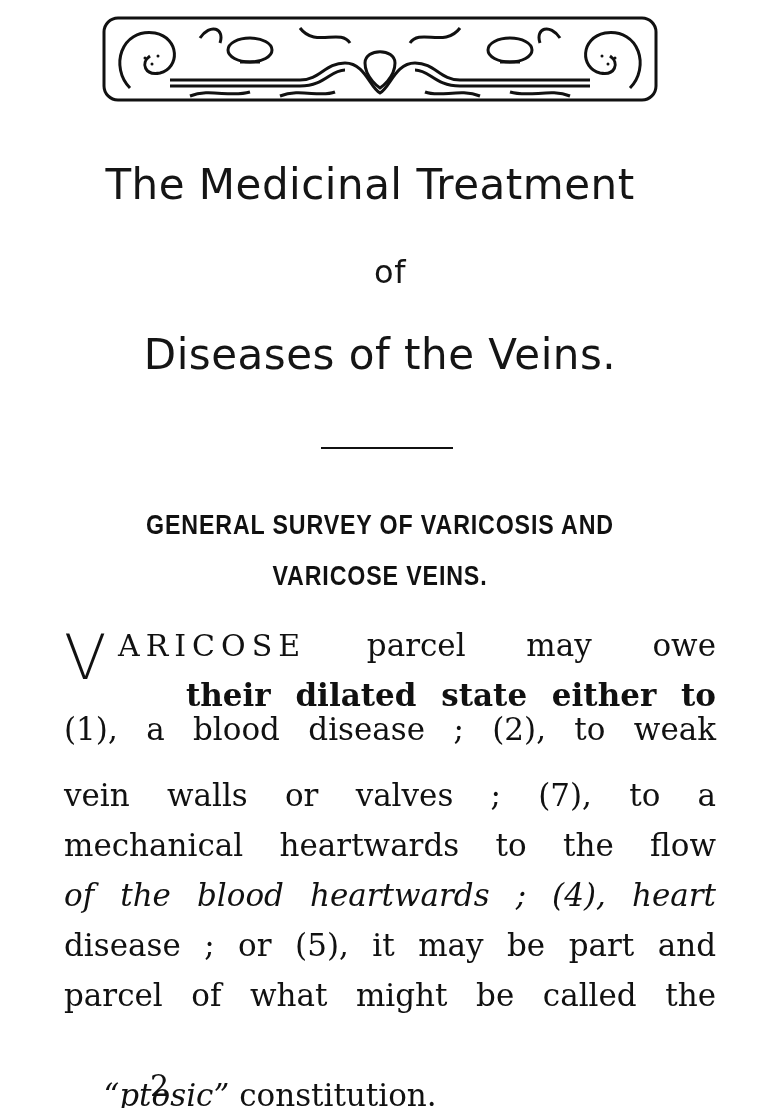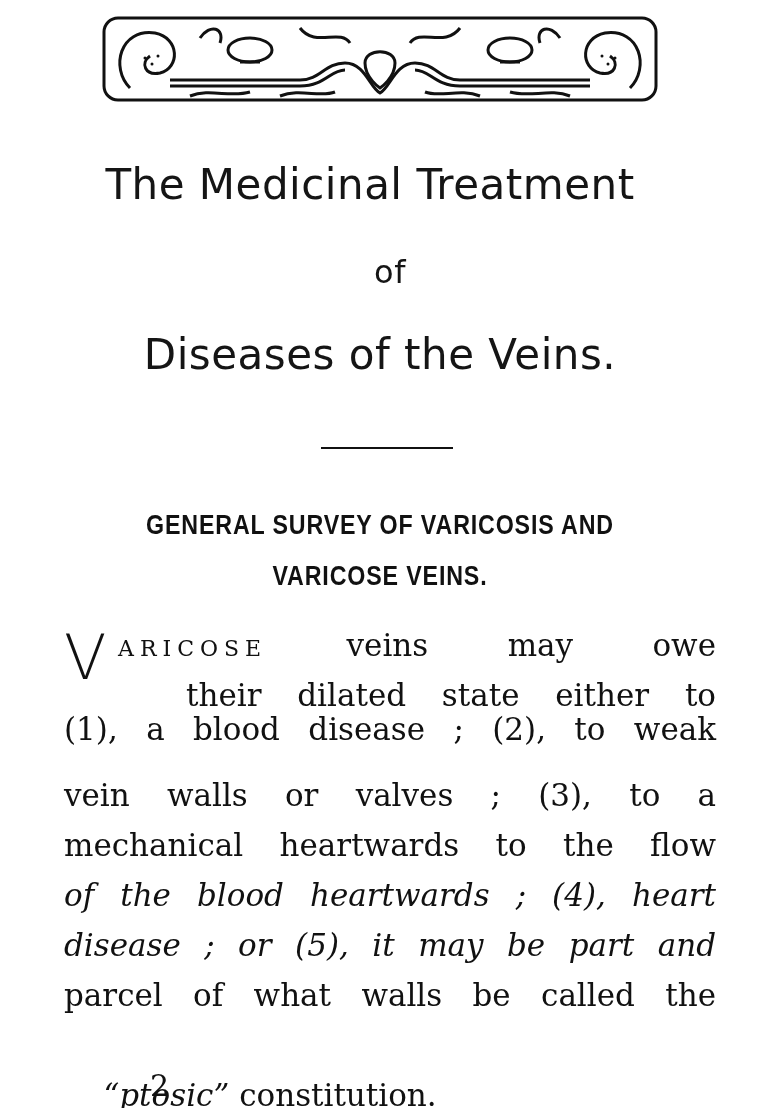--- a/index.html
+++ b/index.html
@@ -14,21 +14,21 @@
     .heading { position:absolute; left:0; width:780px; text-align:center;
       font-family:"Liberation Sans", sans-serif; font-weight:bold; font-size:27px;
       letter-spacing:1px; transform:scaleX(0.86); color:#111; }
     .h1 { top:510px; left:-10px; }
     .h2 { top:561px; left:-10px; }
     .body { position:absolute; left:64px; width:652px; font-family:"DejaVu Serif", serif;
       font-size:31px; line-height:50px; color:#111; }
     .line { position:absolute; left:0; white-space:nowrap; text-align:justify; text-align-last:justify; }
     .dropcap { position:absolute; left:64px; top:627px; font-family:"DejaVu Sans", sans-serif;
       font-size:62px; line-height:62px; font-weight:200; color:#111; }
-    .smallcaps { letter-spacing:6px; font-size:22px; }
+    .smallcaps { letter-spacing:6px; font-size:30px; }
     .pageno { position:absolute; left:150px; top:1068px; font-family:"DejaVu Serif", serif; font-size:30px; color:#111; }
     em { font-style:italic; }
   </style>
 </head>
 <body>
 
 <svg class="ornament" viewBox="0 0 560 100">
   <g fill="none" stroke="#111" stroke-width="3">
     <rect x="4" y="10" width="552" height="82" rx="14"></rect>
     <path d="M30 80 C 10 60, 20 20, 55 25 C 80 30, 80 60, 60 65 C 45 68, 40 55, 50 48"></path>
@@ -60,27 +60,27 @@
 
 <div class="rule"></div>
 
 <div class="heading h1">GENERAL SURVEY OF VARICOSIS AND</div>
 <div class="heading h2">VARICOSE VEINS.</div>
 
 <div class="dropcap">V</div>
 
 <div class="body" style="top:620px;">
   <div class="line" style="top:0; left:54px; width:598px;">
-    <span class="smallcaps">ARICOSE</span><span> veins  may  owe</span>
+    <span class="smallcaps">ARICOSE</span><span> parcel  may  owe</span>
   </div>
-  <div class="line" style="top:50px; left:122px; width:530px;">their dilated state either to</div>
+  <div class="line" style="top:50px; left:122px; width:530px;font-weight:bold;">their dilated state either to</div>
   <div class="line" style="top:84px; width:652px;">(1), a blood disease ; (2), to weak</div>
-  <div class="line" style="top:150px; width:652px;">vein walls or valves ; (3), to a</div>
+  <div class="line" style="top:150px; width:652px;">vein walls or valves ; (7), to a</div>
   <div class="line" style="top:200px; width:652px;">mechanical heartwards to the flow</div>
   <div class="line" style="top:250px; width:652px;font-style:italic;">of the blood heartwards ; (4), heart</div>
-  <div class="line" style="top:300px; width:652px;font-style:italic;">disease ; or (5), it may be part and</div>
-  <div class="line" style="top:350px; width:652px;">parcel of what walls be called the</div>
+  <div class="line" style="top:300px; width:652px;">disease ; or (5), it may be part and</div>
+  <div class="line" style="top:350px; width:652px;">parcel of what might be called the</div>
   <div style="position:absolute; top:400px; left:0; white-space:pre;">
     <em>“ptosic”</em><span> constitution.</span>
   </div>
 </div>
 
 <div class="pageno">2</div>
 
 </body></html>

